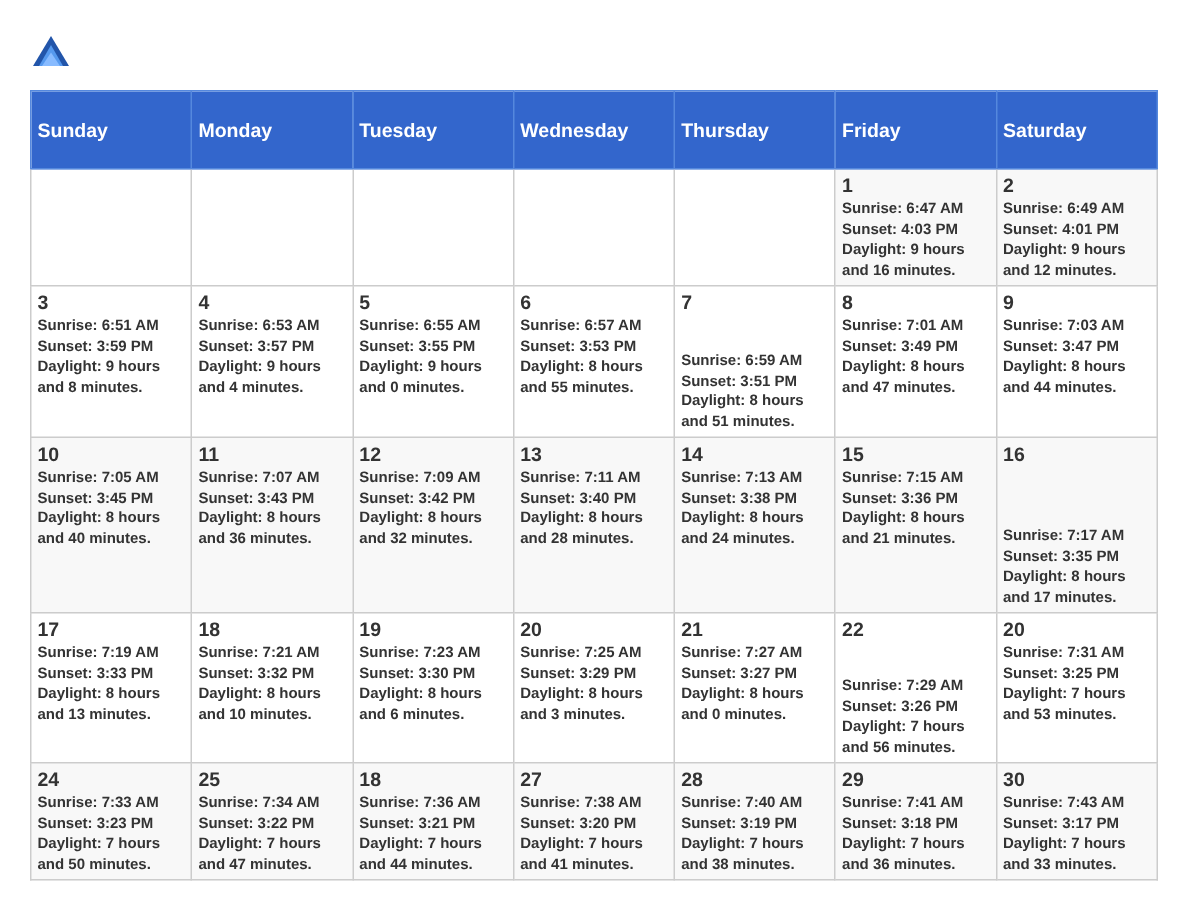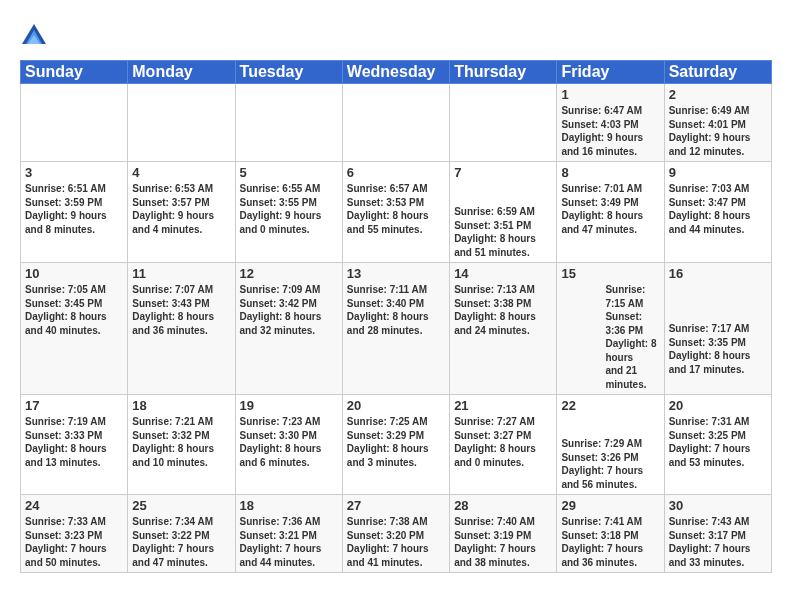--- a/index.html
+++ b/index.html
@@ -59,23 +59,23 @@
       color: #555;
     }
     table {
       width: 100%;
       border-collapse: collapse;
       table-layout: fixed;
     }
     thead tr th {
       background-color: #3366cc;
       color: #fff;
-      font-size: 16px;
-      font-weight: bold;
-      padding: 2px 4px;
+      font-size: 13px;
+      font-weight: bold;
+      padding: 18px 4px;
       text-align: left;
       border: 1px solid #5588dd;
     }
     tbody tr td {
       vertical-align: top;
       border: 1px solid #ccc;
       padding: 3px 4px;
       font-size: 10px;
       color: #333;
       height: 78px;
@@ -239,21 +239,21 @@
           </td>
           <td>
             <span class="day-num">14</span>
             <div class="day-info" style="white-space: pre-line;">Sunrise: 7:13 AM
 Sunset: 3:38 PM
 Daylight: 8 hours
 and 24 minutes.</div>
           </td>
           <td>
             <span class="day-num">15</span>
-            <div class="day-info" style="white-space: pre-line; margin-left: 44px;">Sunrise: 7:15 AM
+            <div class="day-info" style="white-space: pre-line;">Sunrise: 7:15 AM
 Sunset: 3:36 PM
 Daylight: 8 hours
 and 21 minutes.</div>
           </td>
           <td>
             <span class="day-num">16</span>
             <div class="day-info" style="white-space: pre-line; margin-top: 41px;">Sunrise: 7:17 AM
 Sunset: 3:35 PM
 Daylight: 8 hours
 and 17 minutes.</div>

